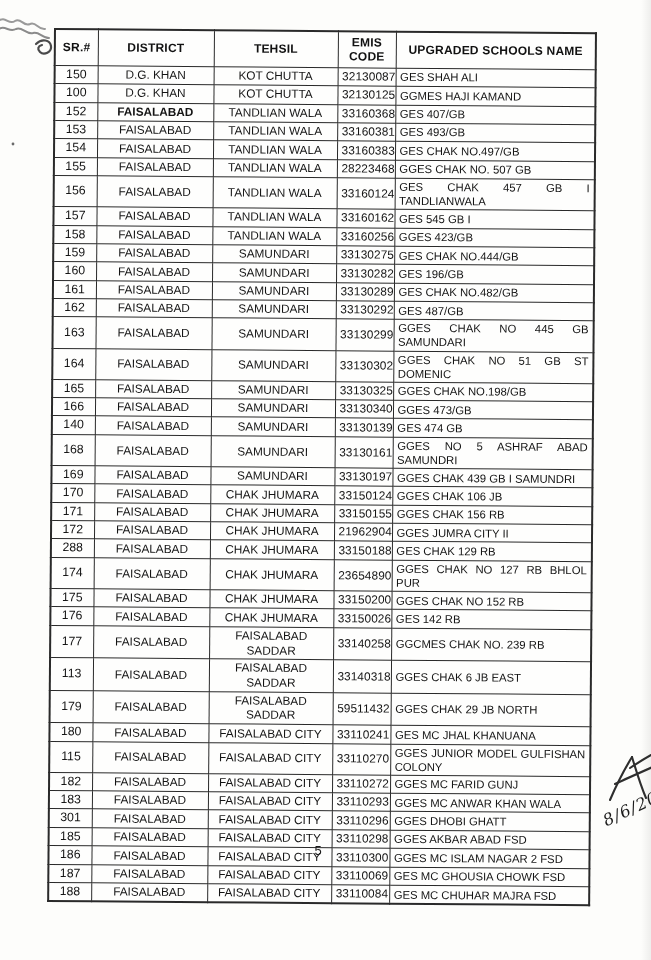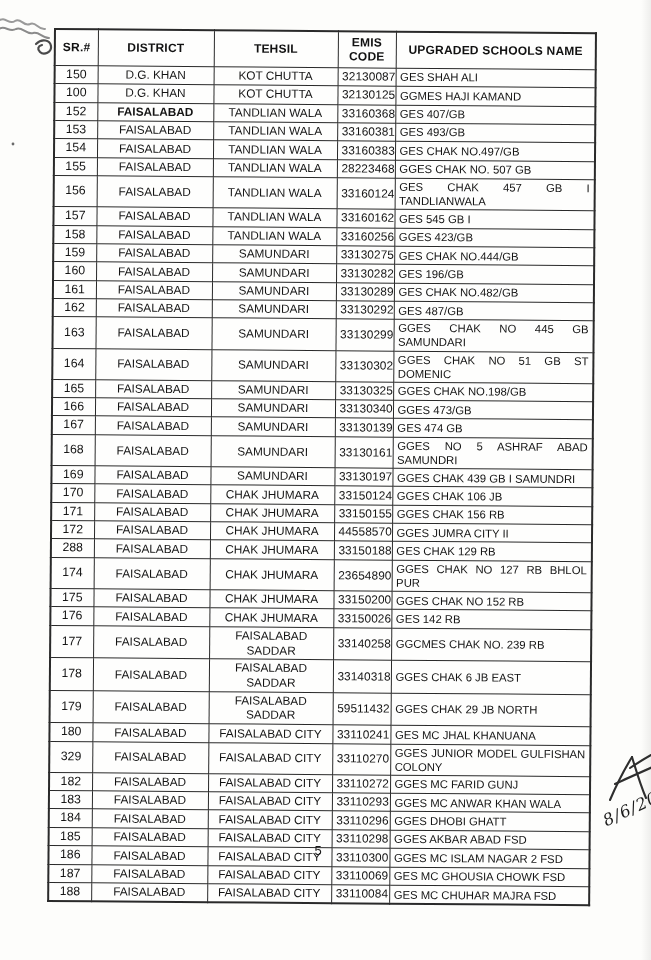--- a/index.html
+++ b/index.html
@@ -202,21 +202,21 @@
     <td class="c-school">GGES CHAK NO.198/GB</td>
   </tr>
       <tr>
     <td class="c-sr">166</td>
     <td class="c-district">FAISALABAD</td>
     <td class="c-tehsil"><span>SAMUNDARI</span></td>
     <td class="c-emis">33130340</td>
     <td class="c-school">GGES 473/GB</td>
   </tr>
       <tr>
-    <td class="c-sr">167</td>
+    <td class="c-sr">140</td>
     <td class="c-district">FAISALABAD</td>
     <td class="c-tehsil"><span>SAMUNDARI</span></td>
     <td class="c-emis">33130139</td>
     <td class="c-school">GES 474 GB</td>
   </tr>
       <tr>
     <td class="c-sr">168</td>
     <td class="c-district">FAISALABAD</td>
     <td class="c-tehsil"><span>SAMUNDARI</span></td>
     <td class="c-emis">33130161</td>
@@ -240,21 +240,21 @@
     <td class="c-sr">171</td>
     <td class="c-district">FAISALABAD</td>
     <td class="c-tehsil"><span>CHAK JHUMARA</span></td>
     <td class="c-emis">33150155</td>
     <td class="c-school">GGES CHAK 156 RB</td>
   </tr>
       <tr>
     <td class="c-sr">172</td>
     <td class="c-district">FAISALABAD</td>
     <td class="c-tehsil"><span>CHAK JHUMARA</span></td>
-    <td class="c-emis">44558570</td>
+    <td class="c-emis">21962904</td>
     <td class="c-school">GGES JUMRA CITY II</td>
   </tr>
       <tr>
     <td class="c-sr">288</td>
     <td class="c-district">FAISALABAD</td>
     <td class="c-tehsil"><span>CHAK JHUMARA</span></td>
     <td class="c-emis">33150188</td>
     <td class="c-school">GES CHAK 129 RB</td>
   </tr>
       <tr>
@@ -279,63 +279,63 @@
     <td class="c-school">GES 142 RB</td>
   </tr>
       <tr>
     <td class="c-sr">177</td>
     <td class="c-district">FAISALABAD</td>
     <td class="c-tehsil"><span class="narrow">FAISALABAD SADDAR</span></td>
     <td class="c-emis">33140258</td>
     <td class="c-school">GGCMES CHAK NO. 239 RB</td>
   </tr>
       <tr>
-    <td class="c-sr">178</td>
+    <td class="c-sr">113</td>
     <td class="c-district">FAISALABAD</td>
     <td class="c-tehsil"><span class="narrow">FAISALABAD SADDAR</span></td>
     <td class="c-emis">33140318</td>
     <td class="c-school">GGES CHAK 6 JB EAST</td>
   </tr>
       <tr>
     <td class="c-sr">179</td>
     <td class="c-district">FAISALABAD</td>
     <td class="c-tehsil"><span class="narrow">FAISALABAD SADDAR</span></td>
     <td class="c-emis">59511432</td>
     <td class="c-school">GGES CHAK 29 JB NORTH</td>
   </tr>
       <tr>
     <td class="c-sr">180</td>
     <td class="c-district">FAISALABAD</td>
     <td class="c-tehsil"><span>FAISALABAD CITY</span></td>
     <td class="c-emis">33110241</td>
     <td class="c-school">GES MC JHAL KHANUANA</td>
   </tr>
       <tr>
-    <td class="c-sr">329</td>
+    <td class="c-sr">115</td>
     <td class="c-district">FAISALABAD</td>
     <td class="c-tehsil"><span>FAISALABAD CITY</span></td>
     <td class="c-emis">33110270</td>
     <td class="c-school">GGES JUNIOR MODEL GULFISHAN COLONY</td>
   </tr>
       <tr>
     <td class="c-sr">182</td>
     <td class="c-district">FAISALABAD</td>
     <td class="c-tehsil"><span>FAISALABAD CITY</span></td>
     <td class="c-emis">33110272</td>
     <td class="c-school">GGES MC FARID GUNJ</td>
   </tr>
       <tr>
     <td class="c-sr">183</td>
     <td class="c-district">FAISALABAD</td>
     <td class="c-tehsil"><span>FAISALABAD CITY</span></td>
     <td class="c-emis">33110293</td>
     <td class="c-school">GGES MC ANWAR KHAN WALA</td>
   </tr>
       <tr>
-    <td class="c-sr">184</td>
+    <td class="c-sr">301</td>
     <td class="c-district">FAISALABAD</td>
     <td class="c-tehsil"><span>FAISALABAD CITY</span></td>
     <td class="c-emis">33110296</td>
     <td class="c-school">GGES DHOBI GHATT</td>
   </tr>
       <tr>
     <td class="c-sr">185</td>
     <td class="c-district">FAISALABAD</td>
     <td class="c-tehsil"><span>FAISALABAD CITY</span></td>
     <td class="c-emis">33110298</td>

